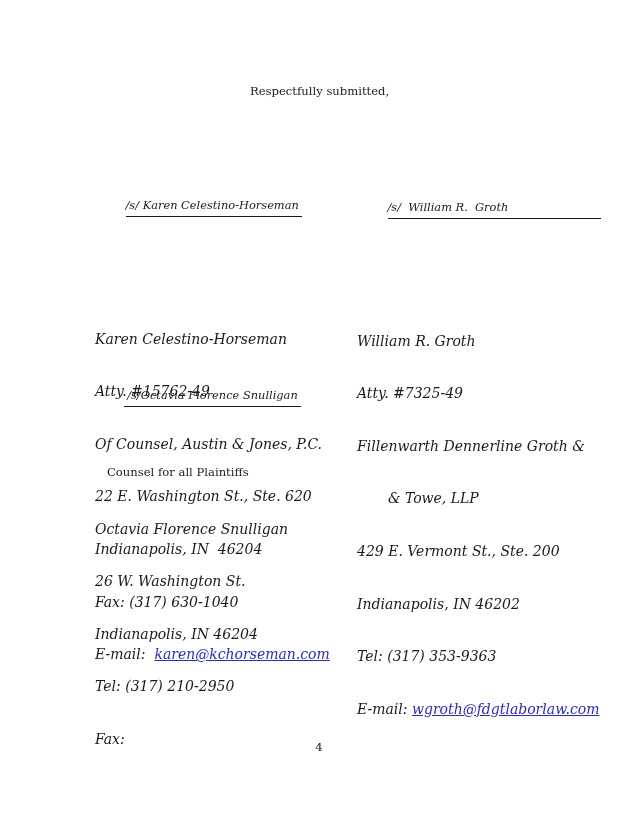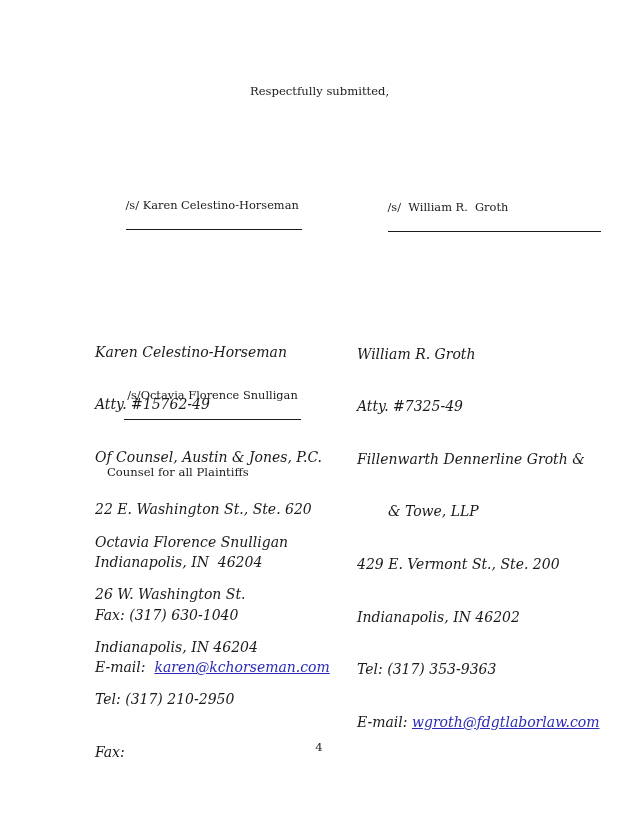--- a/index.html
+++ b/index.html
@@ -36,26 +36,27 @@
     color: #1a1a1a;
     white-space: pre;
   }
 
   
   .sig-block {
     white-space: pre;
   }
 
   .sig-line {
+    font-style: italic;
     font-size: 11.4px;
     line-height: 14.6px;
     color: #1a1a1a;
     display: inline-block;
     border-bottom: 1px solid #1a1a1a;
-    padding-bottom: 16px;
+    padding-bottom: 3px;
     white-space: pre;
   }
 
   .sig-line-wide {
     
     box-sizing: border-box;
   }
 
   .block-lines {
     margin-top: 1px;

